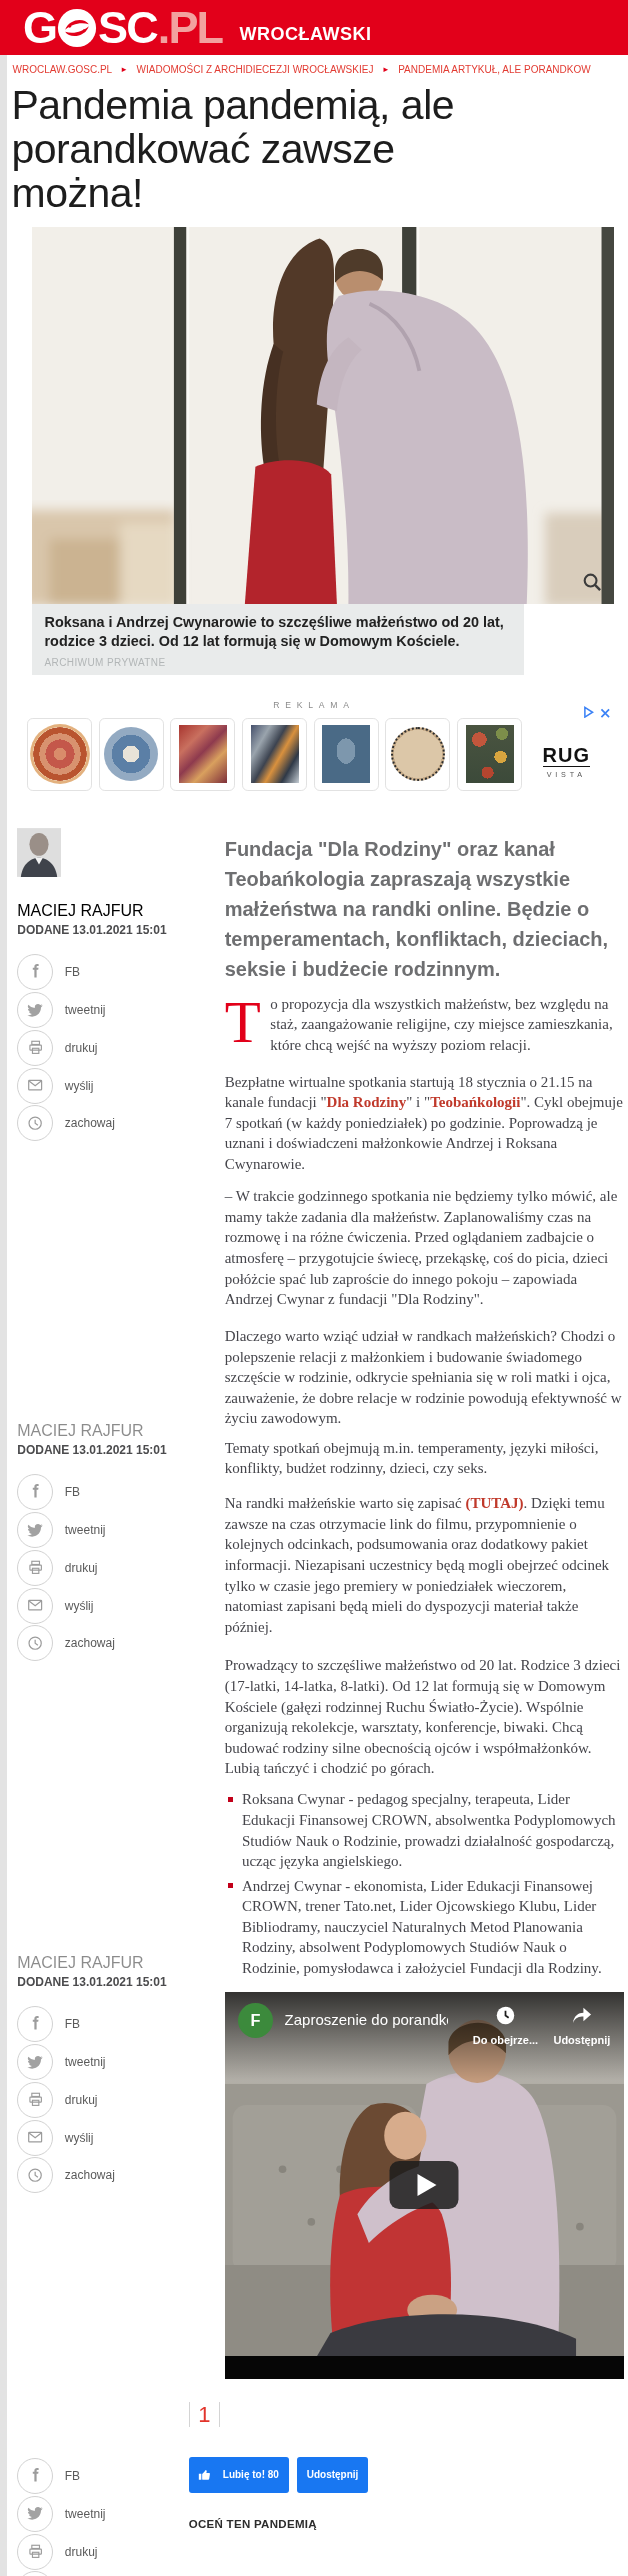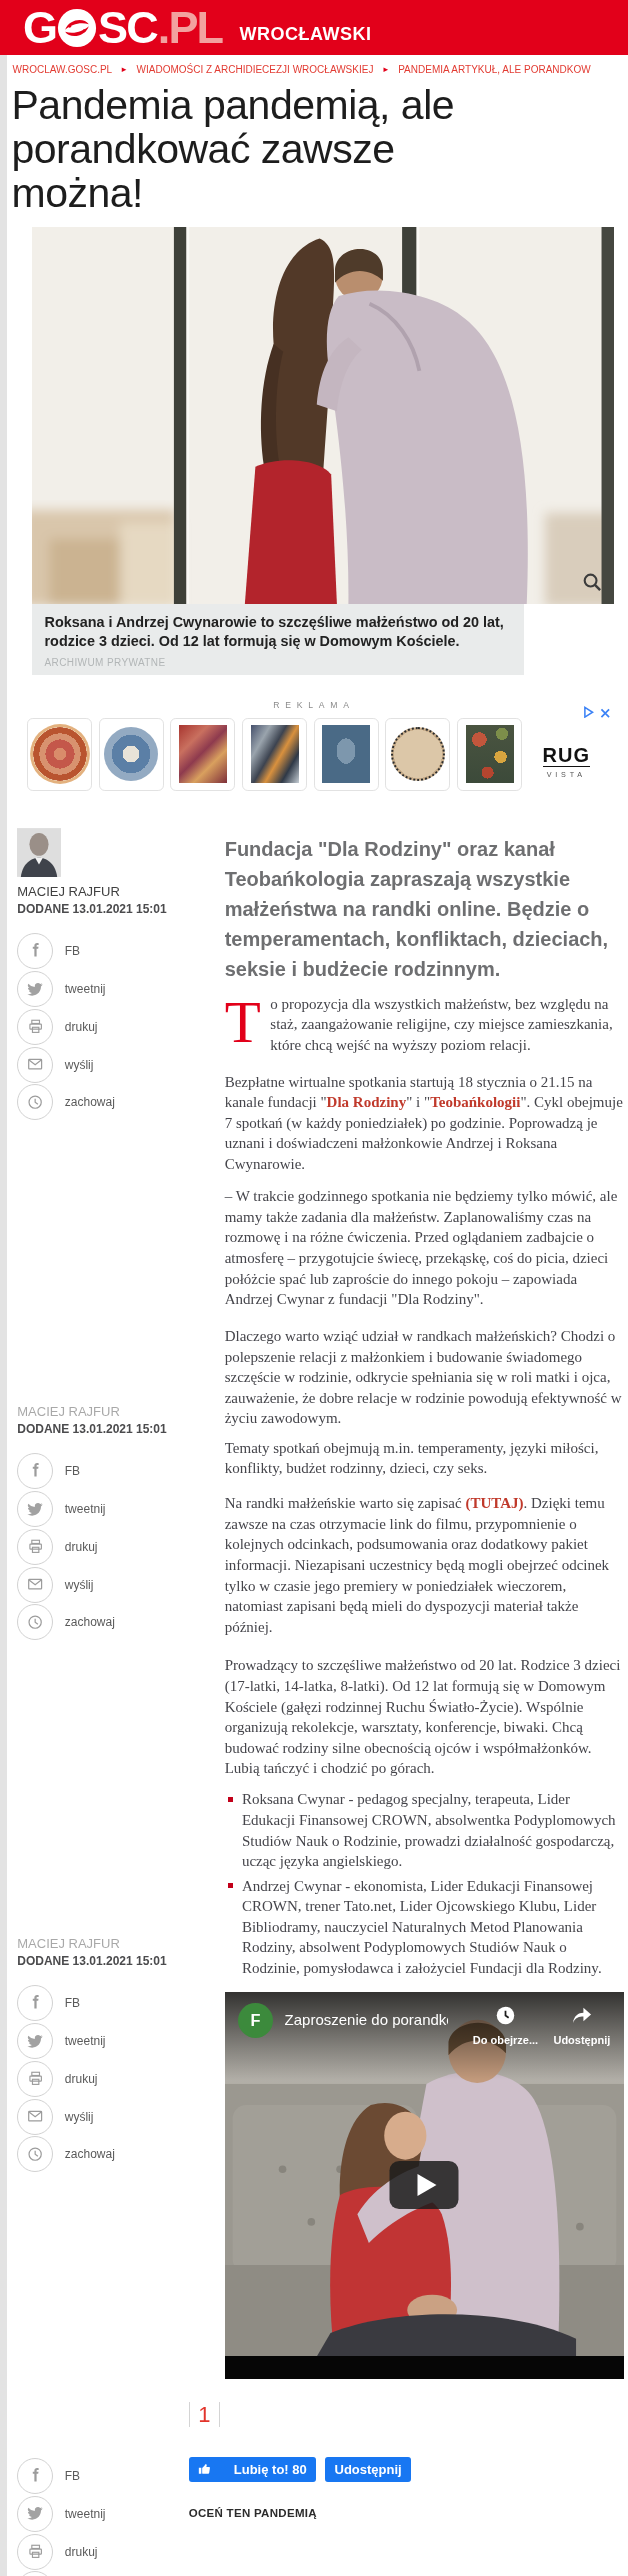--- a/index.html
+++ b/index.html
@@ -58,21 +58,21 @@
   .ad-brand{position:absolute;right:38px;top:44px;text-align:center;cursor:pointer;}
   .ad-brand .rb{font-size:20px;font-weight:900;letter-spacing:1px;color:#121212;border-bottom:1.9px solid #121212;line-height:1.1;}
   .ad-brand .rv{font-size:7.2px;letter-spacing:3.8px;color:#555;margin-top:2.9px;}
   .ad-choices{position:absolute;right:17.3px;top:3.8px;display:flex;gap:5.8px;align-items:center;}
   .ad-choices span{cursor:pointer;}
 
   
   .article-body{position:relative;margin-left:7.7px;margin-top:23px;height:1791px;overflow:hidden;}
   .sidebar-block{position:absolute;left:9.6px;width:192px;}
   .author-photo{width:44px;height:49px;display:block;}
-  .author-name{display:block;margin-top:7px;font-size:13px;color:#404040;text-decoration:none;cursor:pointer;}
+  .author-name{display:block;margin-top:25px;font-size:16px;color:#000000;text-decoration:none;cursor:pointer;}
   .author-name.faded{opacity:.45;}
   .author-date{margin-top:2.9px;font-size:12px;font-weight:700;color:#4b4b4d;}
   .share-list{margin-top:17.3px;}
   .share-item{display:flex;align-items:center;height:35px;margin-bottom:2.9px;cursor:pointer;}
   .share-circle{width:34px;height:34px;border:1px solid #d2d2d2;border-radius:50%;
     display:flex;align-items:center;justify-content:center;flex:0 0 auto;background:#fff;}
   .share-label{margin-left:11.5px;font-size:12px;color:#5a5a5a;}
 
   .col-right{margin-left:217px;width:399px;padding-top:5.8px;}
   .lead{font-size:20px;font-weight:700;color:#6e6f71;line-height:30px;margin:0;}
@@ -109,23 +109,23 @@
     width:69px;height:48px;background:rgba(28,28,28,.85);border-radius:9.6px;
     display:flex;align-items:center;justify-content:center;cursor:pointer;}
   .play-btn .tri{width:0;height:0;border-left:19px solid #fff;border-top:11.5px solid transparent;border-bottom:11.5px solid transparent;margin-left:4.8px;}
   .video-controls{height:23px;background:#060606;}
 
   
   .pagination{margin:23px 0 0 -36px;display:flex;align-items:center;}
   .pg-bar{width:1px;height:25px;background:#d4d4d4;}
   .pg-num{color:#e2342b;font-size:22px;margin:0 8.6px;}
   .fb-row{margin:29px 0 0 -36px;display:flex;gap:8.6px;}
-  .fb-btn{background:#1877f2;color:#fff;border:none;border-radius:2.9px;height:25px;
-    font-size:13px;font-weight:700;font-family:"Liberation Sans",sans-serif;
-    display:flex;align-items:center;gap:23px;padding:0 9.6px;cursor:pointer;}
+  .fb-btn{background:#1877f2;color:#fff;border:none;border-radius:2.9px;height:36px;
+    font-size:10px;font-weight:700;font-family:"Liberation Sans",sans-serif;
+    display:flex;align-items:center;gap:12px;padding:0 9.6px;cursor:pointer;}
   .rate{margin:25px 0 0 -36px;}
   .rate-label{font-size:11.5px;font-weight:800;color:#2c2c2c;letter-spacing:0.3px;}
 </style>
 </head>
 <body>
 
 <div class="left-strip"></div>
 
 <div class="header">
   <div class="logo">

